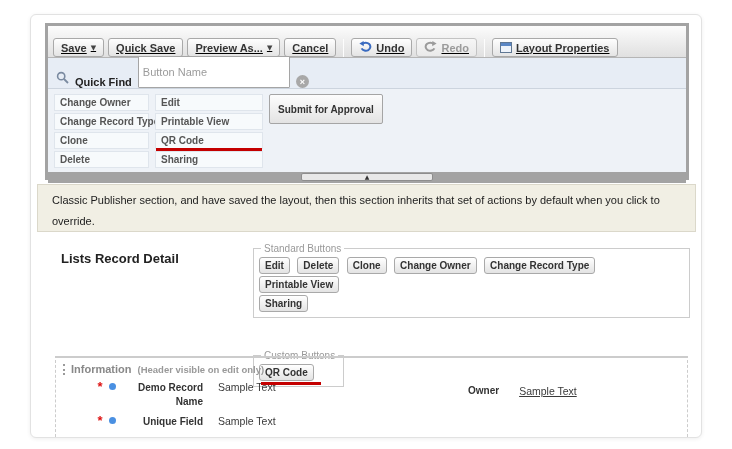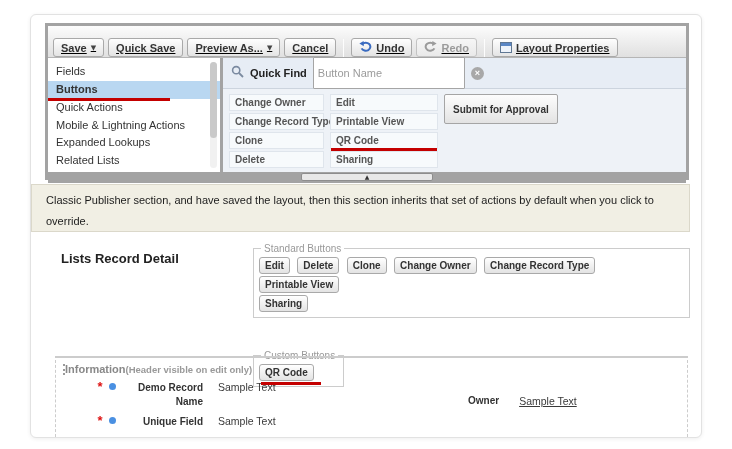--- a/index.html
+++ b/index.html
@@ -40,21 +40,21 @@
     position: relative; font-size: 11px; color: #333; padding: 1px 30px 2px 8px; line-height: 1.35; cursor: pointer;
   }
   .cat-item.selected { background: #b9d7f1; font-weight: bold; }
   .cat-underline { position: absolute; left: 0; bottom: -2px; width: 122px; height: 3px; background: #c40000; z-index: 3; }
   .scroll-track { position: absolute; right: 3px; top: 4px; bottom: 4px; width: 7px; background: #f1f1f1; border-radius: 4px; }
   .scroll-thumb { position: absolute; right: 0; top: 0; width: 7px; height: 72%; background: #c9c9c9; border-radius: 4px; }
 
   .palette-content { flex: 1; background: #eef2f7; display: flex; flex-direction: column; }
   .quickfind {
     height: 31px; background: #e7edf5; border-bottom: 1px solid #ccd4de;
-    display: flex; align-items: center; gap: 6px; padding: 0 8px;
+    display: flex; align-items: flex-end; gap: 6px; padding: 0 8px;
   }
   .qf-label { font: bold 11px "Liberation Sans", sans-serif; color: #222; }
   .qf-input {
     width: 152px; height: 17px; border: 1px solid #a5a5a5; border-radius: 1px;
     font: 11px "Liberation Sans", sans-serif; padding: 15px 4px; color: #333; background: #fff;
   }
   .qf-input::placeholder { color: #9b9b9b; }
   .clear-icon {
     width: 13px; height: 13px; border-radius: 50%; background: #a8a8a8; color: #fff;
     font: bold 9px "Liberation Sans", sans-serif; display: inline-flex; align-items: center; justify-content: center;
@@ -78,21 +78,21 @@
   .collapse-bar { position: relative; height: 11px; background: #a3a3a3; }
   .collapse-handle {
     position: absolute; left: 50%; top: 1px; transform: translateX(-50%);
     width: 132px; height: 8px; background: #e8e8e8; border: 1px solid #8d8d8d; border-radius: 2px;
     display: flex; align-items: center; justify-content: center; cursor: pointer;
   }
   .collapse-handle .tri { font-family: "DejaVu Sans", sans-serif; font-size: 6px; line-height: 6px; color: #333; }
 
   
   .note {
-    position: absolute; left: 0; top: 169px; width: 659px; height: 48px;
+    position: absolute; left: 6px; top: 169px; width: 659px; height: 48px;
     background: #f1efe4; border: 1px solid #dbd8ca;
     font-size: 11px; color: #1c1c1c; line-height: 21px; padding: 5px 14px;
   }
 
   
   .detail-title { position: absolute; left: 30px; top: 236px; font-size: 13px; font-weight: bold; color: #222; }
   .buttons-stack { position: absolute; left: 222px; top: 228px; width: 440px; }
   fieldset { border: 1px solid #ccc; padding: 1px 5px 5px 5px; }
   fieldset.standard { width: 437px; }
   fieldset.custom { display: inline-block; margin-top: 14px; min-width: 86px; }
@@ -105,33 +105,33 @@
   }
   .qr-wrap { position: relative; display: inline-block; }
   .qr-wrap .underline-annot { left: 2px; right: auto; width: 60px; bottom: -4px; }
 
   
   .hr-divider { position: absolute; left: 24px; top: 341px; width: 633px; height: 2px; background: #ccc; }
   .info-section {
     position: absolute; left: 24px; top: 345px; width: 633px; height: 77px;
     border-left: 1px dashed #ccc; border-right: 1px dashed #ccc; padding-top: 3px;
   }
-  .info-header { display: flex; align-items: center; padding-left: 7px; }
+  .info-header { display: flex; align-items: center; gap: 6px; padding-left: 7px; }
   .drag-dots { width: 2px; height: 11px; border-left: 2px dotted #9a9a9a; }
   .info-title { font: bold 11px "Liberation Sans", sans-serif; color: #888; }
   .info-subtitle { font: bold 9.5px "Liberation Sans", sans-serif; color: #999; }
   .info-grid { display: flex; margin-top: 6px; }
   .info-col.left { width: 300px; display: flex; flex-direction: column; gap: 7px; }
   .field-row { display: flex; align-items: flex-start; }
   .req { margin-left: 38px; width: 12px; color: #dd1111; font: bold 13px "Liberation Sans", sans-serif; line-height: 12px; text-align: center; }
   .dot { width: 7px; height: 7px; border-radius: 50%; background: #4a90e2; margin: 2px 5px 0 3px; flex: none; }
   .f-label { width: 82px; text-align: right; font: bold 10px "Liberation Sans", sans-serif; color: #333; line-height: 1.35; }
   .f-value { margin-left: 15px; font-size: 10.5px; color: #3a3a3a; line-height: 12px; }
   .info-col.right { margin-left: 112px; }
-  .owner-row { display: flex; align-items: flex-start; margin-top: 14px; }
+  .owner-row { display: flex; align-items: flex-start; margin-top: 4px; }
   .o-label { font: bold 10px "Liberation Sans", sans-serif; color: #333; line-height: 12px; }
   .o-value { margin-left: 20px; font-size: 10.5px; color: #3a3a3a; line-height: 12px; text-decoration: underline; }
 </style>
 </head>
 <body>
 
 <div class="page">
   <div class="card">
 
     <div class="editor-frame">
@@ -168,34 +168,20 @@
         <div class="tb-sep"></div>
         <button class="tb-btn">
           <span class="win-icon">
               <span class="bar"></span>
             </span>
           <span>Layout Properties</span>
         </button>
       </div>
 
       <div class="palette-body">
-        <div class="palette-list">
-          <div class="cat-item">Fields</div>
-          <div class="cat-item selected">
-            <span>Buttons</span>
-            <span class="cat-underline"></span>
-          </div>
-          <div class="cat-item">Quick Actions</div>
-          <div class="cat-item">Mobile &amp; Lightning Actions</div>
-          <div class="cat-item">Expanded Lookups</div>
-          <div class="cat-item">Related Lists</div>
-          <div class="scroll-track">
-            <div class="scroll-thumb"></div>
-          </div>
-        </div>
 
         <div class="palette-content">
           <div class="quickfind">
             <span><svg width="13" height="13" viewBox="0 0 13 13">
                   <circle cx="5.2" cy="5.2" r="3.6" fill="none" stroke="#7a8aa0" stroke-width="1.6"></circle>
                   <line x1="8" y1="8" x2="12" y2="12" stroke="#7a8aa0" stroke-width="1.8"></line>
                 </svg></span>
             <span class="qf-label">Quick Find</span>
             <input class="qf-input" type="text" placeholder="Button Name" style="">
             <span class="clear-icon">×</span>

